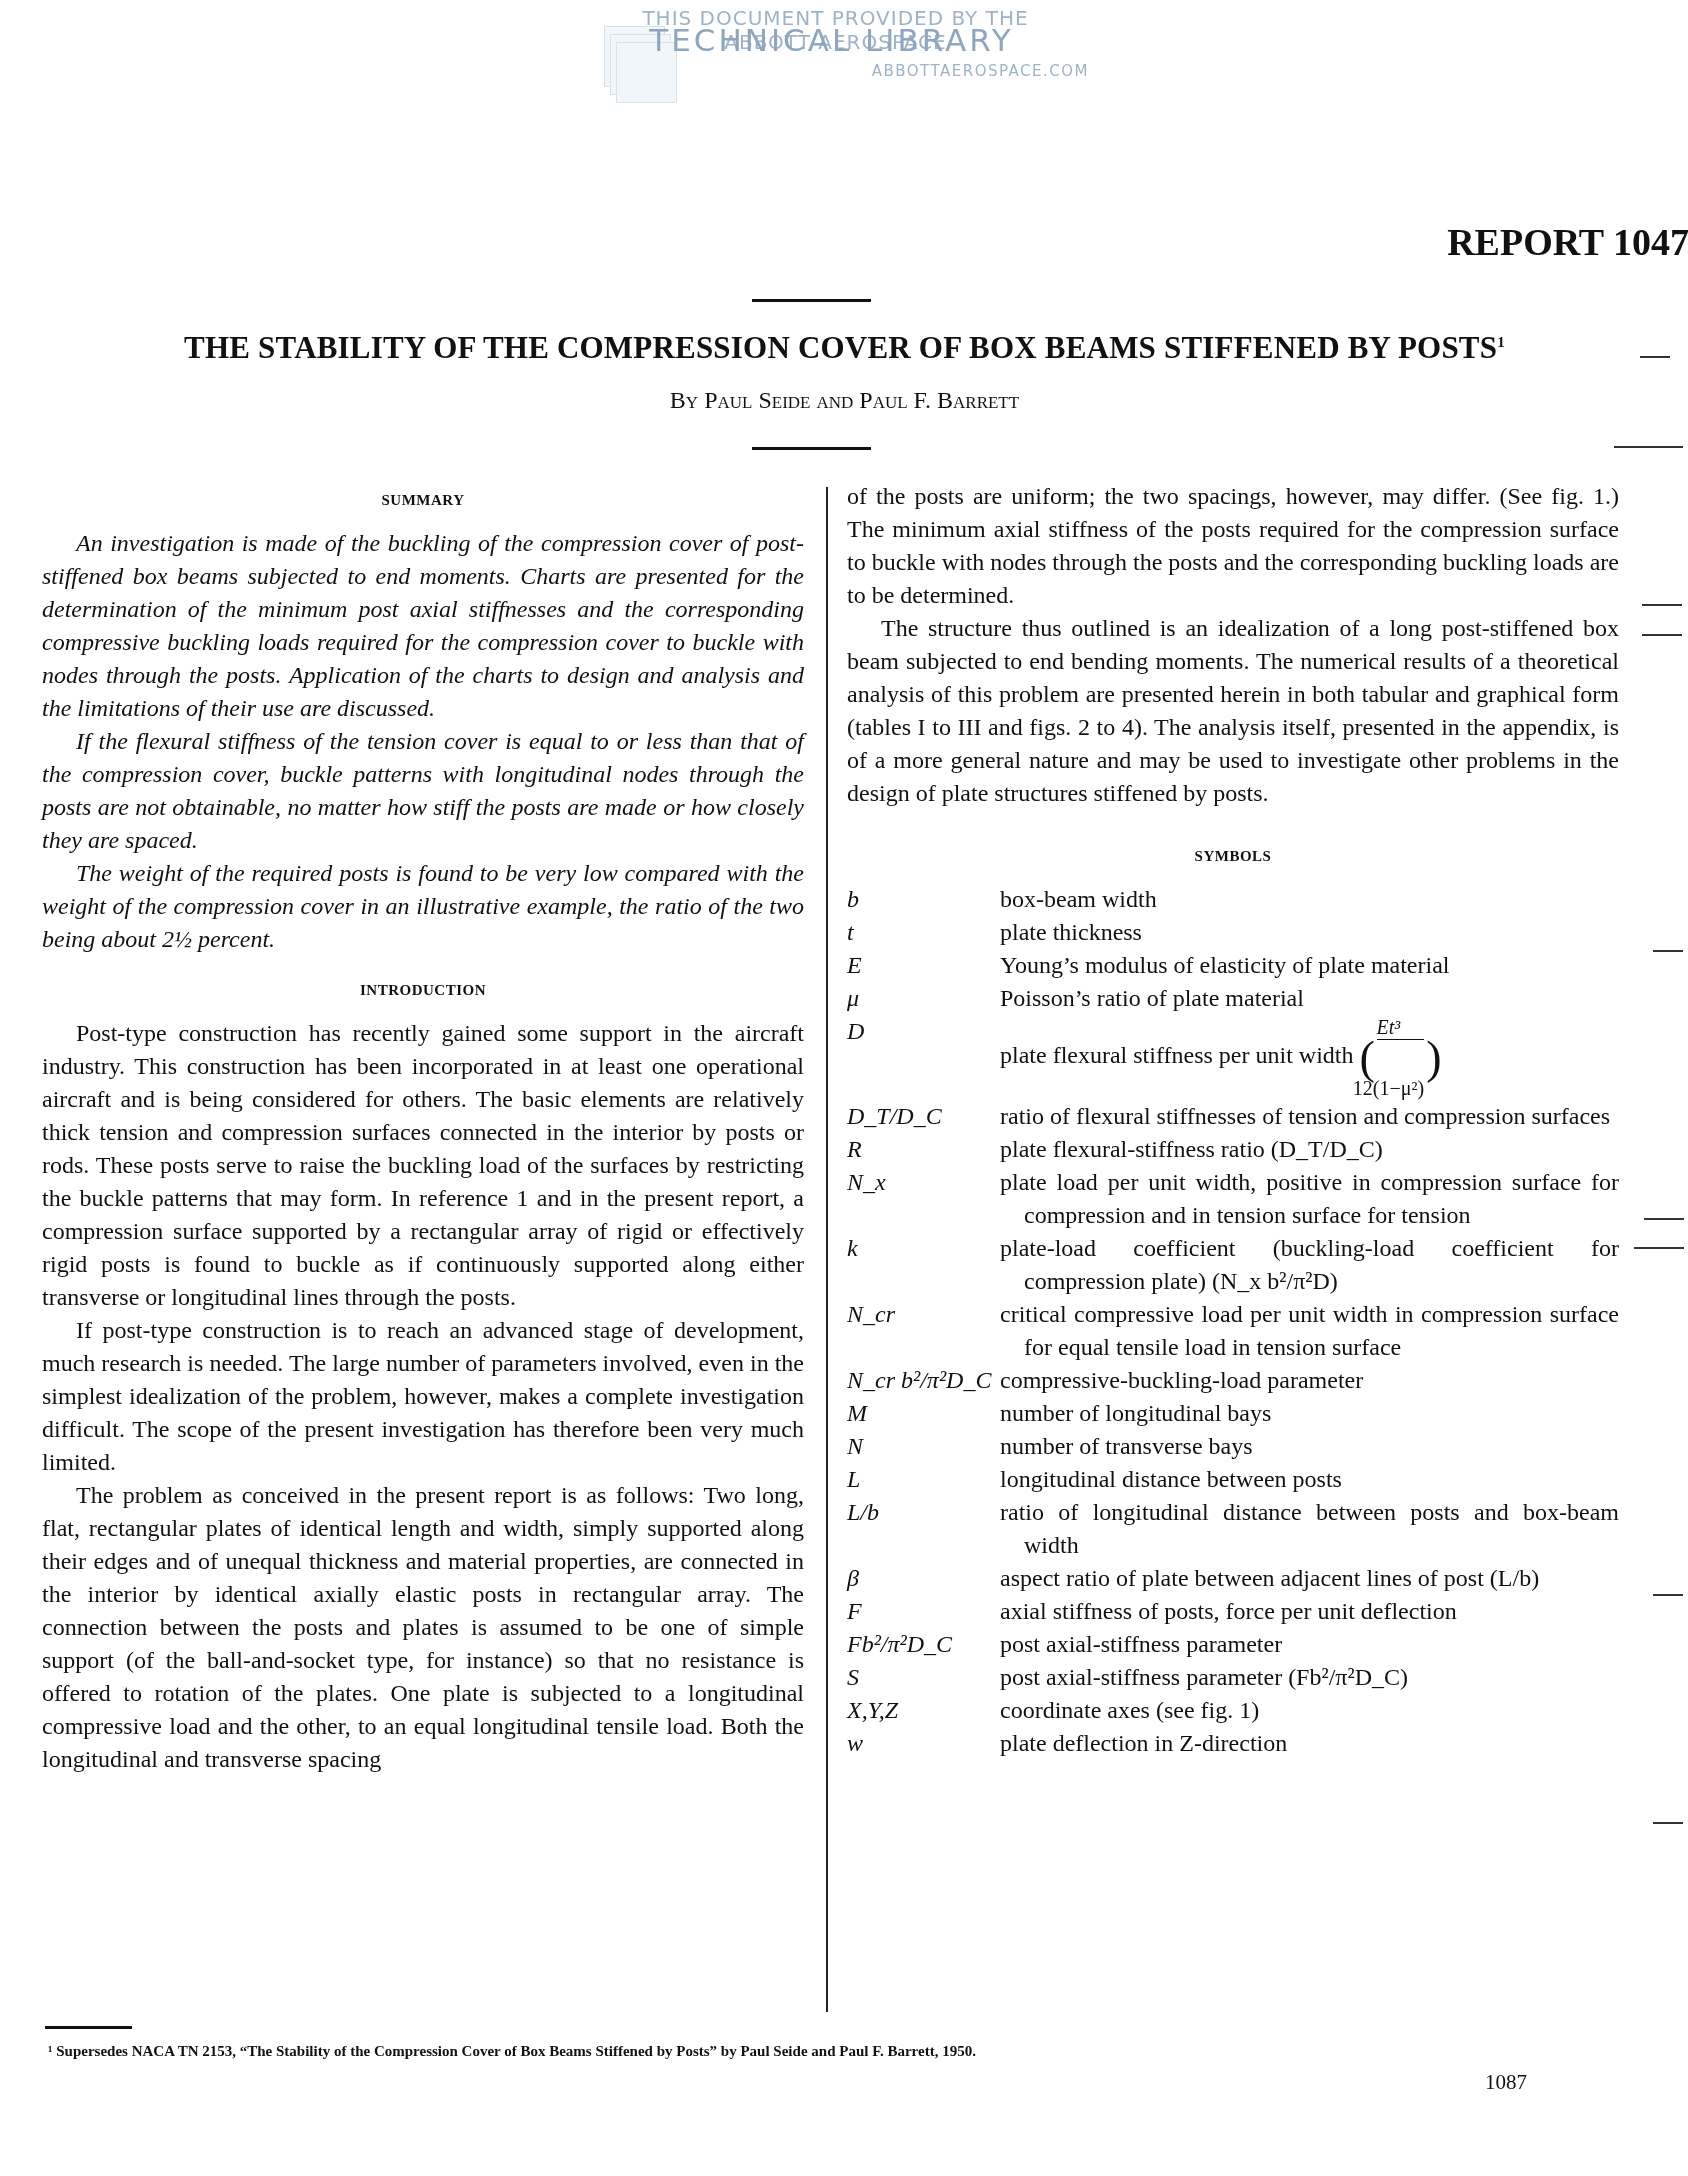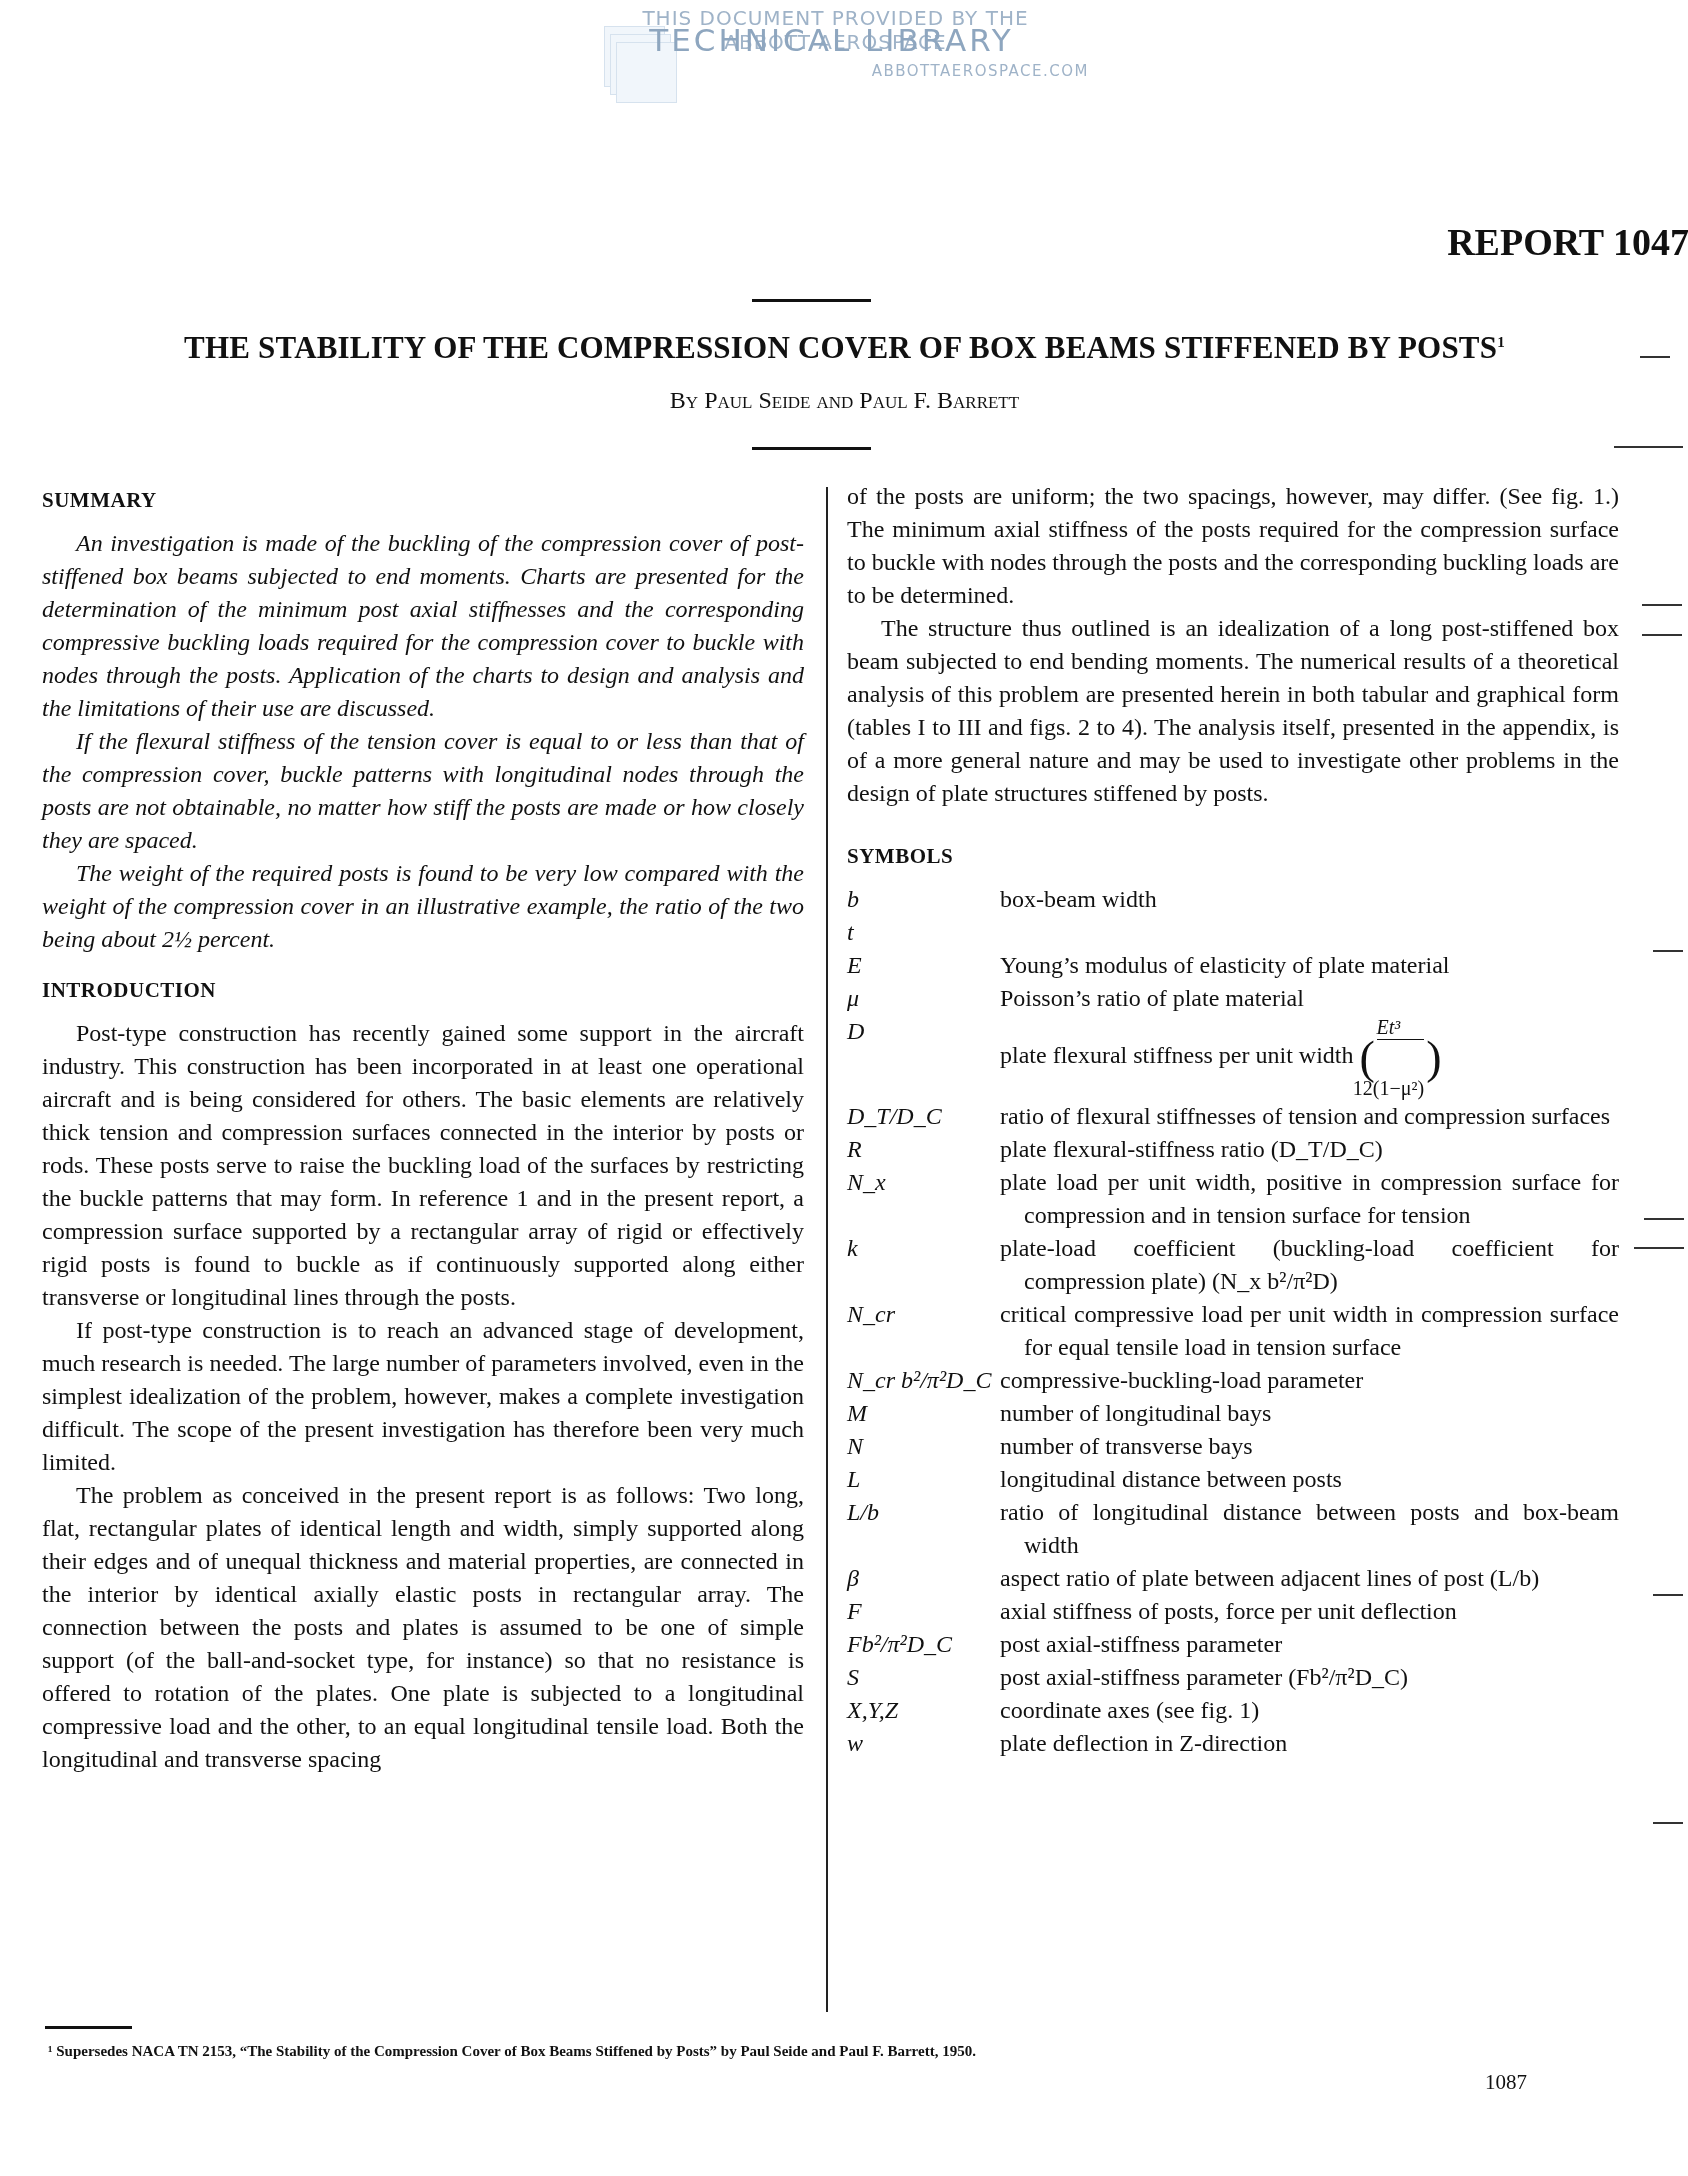--- a/index.html
+++ b/index.html
@@ -18,21 +18,21 @@
   .rule2 { left: 752px; top: 447px; width: 119px; }
   .title { position: absolute; left: 0; width: 1689px; top: 330px; text-align: center; font-family: "Liberation Serif", serif; font-weight: bold; font-size: 31px; letter-spacing: 0.2px; }
   .title sup { font-size: 15px; }
   .byline { position: absolute; left: 0; width: 1689px; top: 387px; text-align: center; font-family: "Liberation Serif", serif; font-size: 24px; font-variant: small-caps; }
 
   .col { position: absolute; top: 480px; font-family: "Liberation Serif", serif; font-size: 24px; line-height: 33px; text-align: justify; }
   .col-left { left: 42px; width: 762px; }
   .col-right { left: 847px; width: 772px; }
   .col-divider { position: absolute; left: 826px; top: 487px; width: 2px; height: 1525px; background: #222; }
 
-  .heading { font-weight: bold; font-size: 21px; letter-spacing: 0.5px; margin: 4px 0 10px 0; }
+  .heading { text-align: center; font-weight: bold; font-size: 15px; letter-spacing: 0.5px; margin: 4px 0 10px 0; }
   .para { text-indent: 34px; margin: 0; }
   .para.italic { font-style: italic; }
   .gap { height: 14px; }
 
   .sym-row { display: flex; margin: 0; }
   .sym { width: 153px; flex: none; font-style: italic; }
   .sym-desc { flex: 1; padding-left: 24px; text-indent: -24px; text-align: justify; }
   .frac { display: inline-flex; flex-direction: column; vertical-align: middle; text-align: center; font-size: 20px; line-height: 24px; margin: 0 2px; gap: 36px; }
   .frac .num { border-bottom: 1.5px solid #111; padding: 0 4px; font-style: italic; }
   .paren { font-size: 46px; vertical-align: middle; font-weight: 200; }
@@ -83,20 +83,21 @@
   <p class="para">The structure thus outlined is an idealization of a long post-stiffened box beam subjected to end bending moments. The numerical results of a theoretical analysis of this problem are presented herein in both tabular and graphical form (tables I to III and figs. 2 to 4). The analysis itself, presented in the appendix, is of a more general nature and may be used to investigate other problems in the design of plate structures stiffened by posts.</p>
   <div class="gap" style="height:26px"></div>
   <div class="heading">SYMBOLS</div>
   <div id="symbols-list">
       <div class="sym-row">
         <div class="sym">b</div>
         <div class="sym-desc"><span>box-beam width</span></div>
       </div>
       <div class="sym-row">
         <div class="sym">t</div>
+        <div class="sym-desc"><span>plate thickness</span></div>
       </div>
       <div class="sym-row">
         <div class="sym">E</div>
         <div class="sym-desc"><span>Young’s modulus of elasticity of plate material</span></div>
       </div>
       <div class="sym-row">
         <div class="sym">μ</div>
         <div class="sym-desc"><span>Poisson’s ratio of plate material</span></div>
       </div>
       <div class="sym-row">

